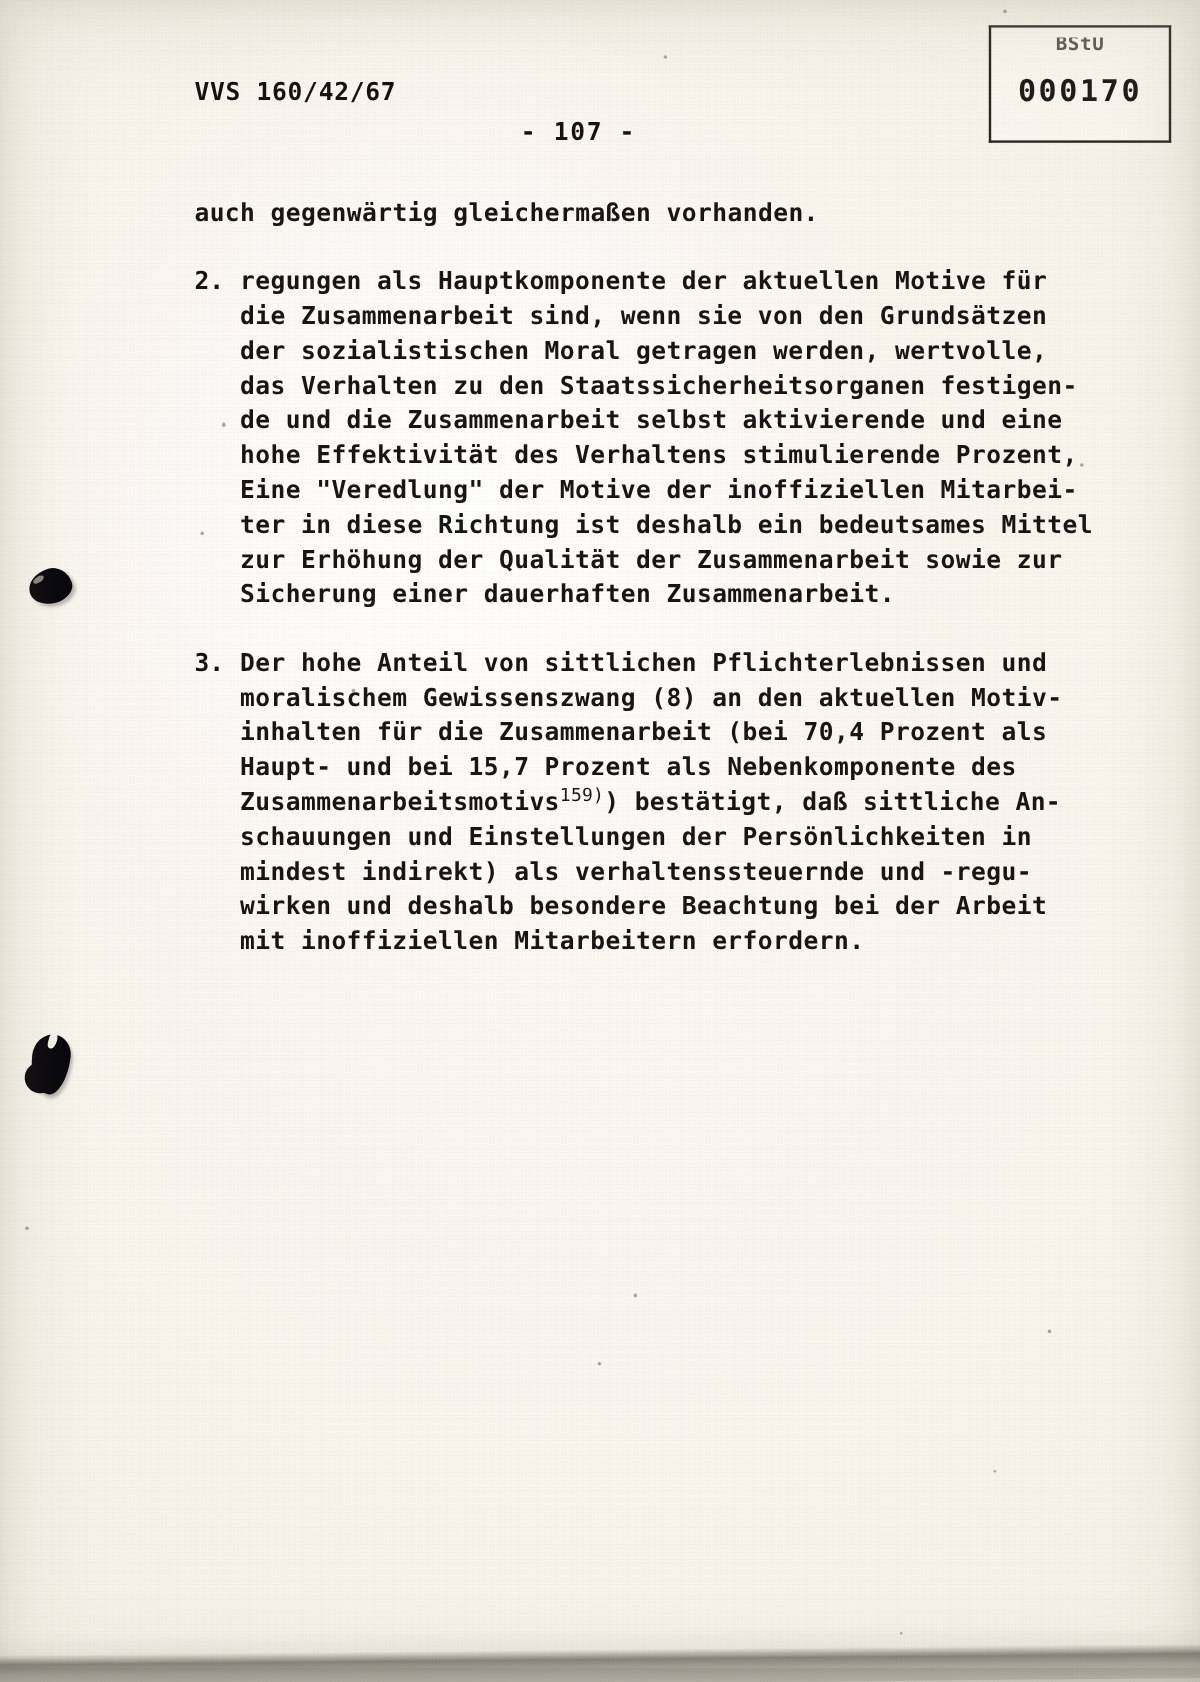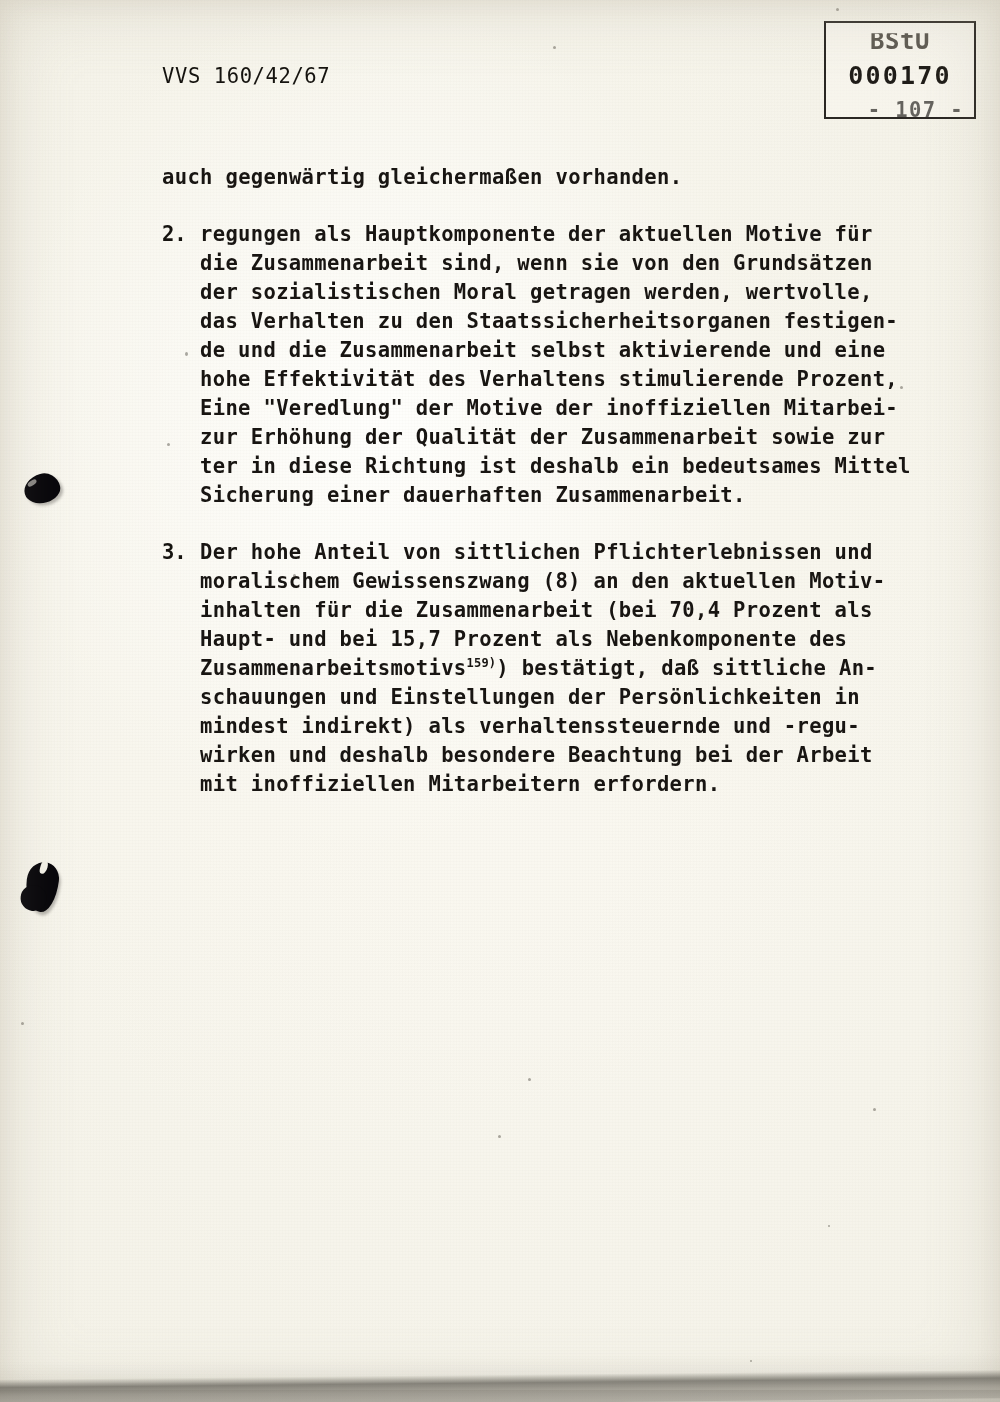--- a/index.html
+++ b/index.html
@@ -68,28 +68,28 @@
     pointer-events: none;
   }
 
   
   #doc-number {
     position: absolute;
     left: 162px;
     top: 64px;
     font-size: 20.5px;
     letter-spacing: 0.6px;
-    font-weight: 400;
+    font-weight: 700;
     white-space: pre;
   }
   #page-number {
     position: absolute;
     left: 0; right: 0;
     top: 98px;
-    text-align: right;
+    text-align: center;
     font-size: 20.5px;
     letter-spacing: 1.4px;
     font-weight: 700;
     padding-right: 36px;
     white-space: pre;
   }
 
   
   #archive-stamp {
     position: absolute;
@@ -100,21 +100,21 @@
     border: 2.5px solid #2a2723;
     border-top-color: #3a3630;
     box-sizing: border-box;
     background: rgba(252,250,243,0.35);
   }
   #stamp-agency {
     position: absolute;
     left: 0; right: 0;
     top: 4px;
     text-align: center;
-    font-size: 24px;
+    font-size: 16px;
     letter-spacing: 0.5px;
     color: #5f5b53;
     font-weight: 600;
     white-space: pre;
     clip-path: inset(22% 0 0 0);
   }
   #stamp-number {
     position: absolute;
     left: 0; right: 0;
     top: 38px;
@@ -155,24 +155,24 @@
   .line {
     font-size: 20.5px;
     line-height: 29px;
     letter-spacing: 0.35px;
     white-space: pre;
     font-weight: 700;
     color: #181512;
   }
   .gap-after { height: 28px; }
   sup.fn {
-    font-size: 12px;
+    font-size: 15px;
     line-height: 0;
     vertical-align: super;
-    font-weight: 700;
+    font-weight: 400;
     letter-spacing: 0.2px;
   }
 
   
   .ink-blot {
     position: absolute;
     background: #07060a;
     pointer-events: none;
   }
   #ink-blot-upper {
@@ -258,22 +258,22 @@
     <div class="para numbered">
       <span class="marker">2.</span>
       <div class="lines">
         <div class="line">regungen als Hauptkomponente der aktuellen Motive für</div>
         <div class="line">die Zusammenarbeit sind, wenn sie von den Grundsätzen</div>
         <div class="line">der sozialistischen Moral getragen werden, wertvolle,</div>
         <div class="line">das Verhalten zu den Staatssicherheitsorganen festigen-</div>
         <div class="line">de und die Zusammenarbeit selbst aktivierende und eine</div>
         <div class="line">hohe Effektivität des Verhaltens stimulierende Prozent,</div>
         <div class="line">Eine "Veredlung" der Motive der inoffiziellen Mitarbei-</div>
+        <div class="line">ter in diese Richtung ist deshalb ein bedeutsames Mittel</div>
         <div class="line">zur Erhöhung der Qualität der Zusammenarbeit sowie zur</div>
-        <div class="line">ter in diese Richtung ist deshalb ein bedeutsames Mittel</div>
         <div class="line">Sicherung einer dauerhaften Zusammenarbeit.</div>
       </div>
     </div>
 
     <div class="gap-after"></div>
 
     <div class="para numbered">
       <span class="marker">3.</span>
       <div class="lines">
         <div class="line">Der hohe Anteil von sittlichen Pflichterlebnissen und</div>

